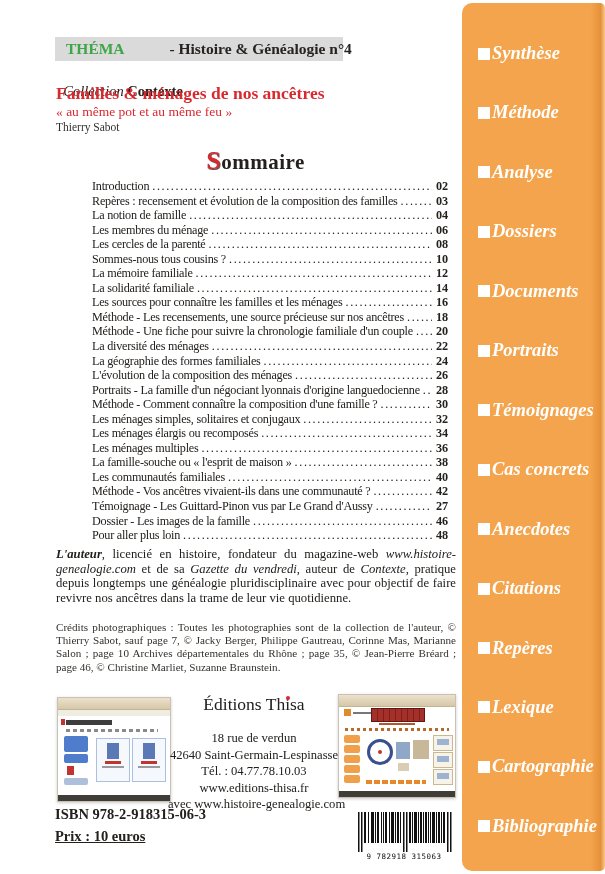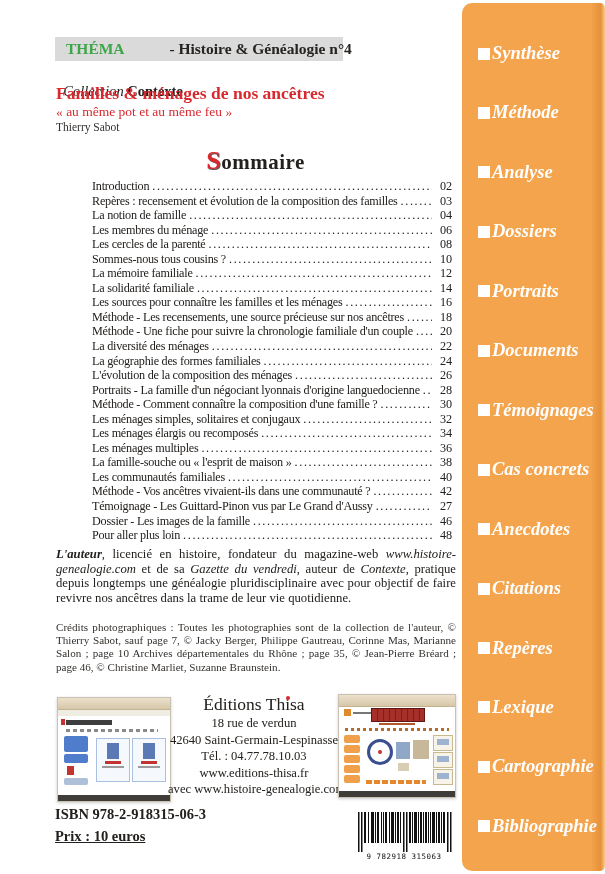--- a/index.html
+++ b/index.html
@@ -27,33 +27,33 @@
 
   .sommaire { position:absolute; left:55px; top:146px; width:401px; text-align:center;
     font-size:21px; font-weight:bold; letter-spacing:0.5px; }
   .sommaire .cap-s { color:#d8292f; font-size:26px; text-shadow:1px 1px 0 #5a5a5a; }
 
   .toc { position:absolute; left:56px; top:179px; width:400px; }
   .toc-row { display:flex; align-items:baseline; font-size:12.2px; line-height:14.55px; letter-spacing:-0.25px; }
   .toc-label { white-space:nowrap;margin-left:36px; }
   .toc-dots { flex:1; overflow:hidden; white-space:nowrap; margin:0 4px 0 3px; min-width:0; }
   .toc-dots::after { content:"......................................................................................................................................"; letter-spacing:1.6px; }
-  .toc-page { width:20px; text-align:center; flex:none; letter-spacing:0; }
+  .toc-page { width:20px; text-align:left; flex:none; letter-spacing:0;font-weight:bold; }
 
   .about { position:absolute; left:56px; top:547px; width:400px; text-align:justify;
     font-size:12.7px; line-height:14.6px; }
   .seg-bi { font-weight:bold; font-style:italic; }
   .seg-i { font-style:italic; }
 
   .credits { position:absolute; left:56px; top:621px; width:400px; text-align:justify;
     font-size:11.1px; line-height:13.2px; color:#34312d; }
 
   
   .pub-block { position:absolute; left:168px; top:694px; width:172px; text-align:center; }
-  .pub-name { font-size:17.5px; margin-bottom:0; white-space:nowrap; }
+  .pub-name { font-size:17.5px; margin-bottom:15px; white-space:nowrap; }
   .thisa-i { position:relative; }
   .thisa-i::after { content:""; position:absolute; left:1px; top:2px; width:4px; height:4px;
     border-radius:50%; background:#d8292f; }
   .pub-line { font-size:12.6px; line-height:16.6px; white-space:nowrap; }
 
   
   .isbn  { position:absolute; left:55px; top:806px; font-size:14.5px; font-weight:bold; }
   .price { position:absolute; left:55px; top:828px; font-size:14.5px; font-weight:bold;text-decoration:underline; }
   .barcode { position:absolute; left:352px; top:812px; width:104px; height:50px; background:#fff; }
   .barcode svg { display:block; }
@@ -385,28 +385,28 @@
     <div class="side-item">
       <span class="side-bullet"></span>
       <span class="side-label">Analyse</span>
     </div>
     <div class="side-item">
       <span class="side-bullet"></span>
       <span class="side-label">Dossiers</span>
     </div>
     <div class="side-item">
       <span class="side-bullet"></span>
+      <span class="side-label">Documents</span>
+    </div>
+    <div class="side-item">
+      <span class="side-bullet"></span>
       <span class="side-label">Portraits</span>
     </div>
     <div class="side-item">
       <span class="side-bullet"></span>
-      <span class="side-label">Documents</span>
-    </div>
-    <div class="side-item">
-      <span class="side-bullet"></span>
       <span class="side-label">Témoignages</span>
     </div>
     <div class="side-item">
       <span class="side-bullet"></span>
       <span class="side-label">Cas concrets</span>
     </div>
     <div class="side-item">
       <span class="side-bullet"></span>
       <span class="side-label">Anecdotes</span>
     </div>

